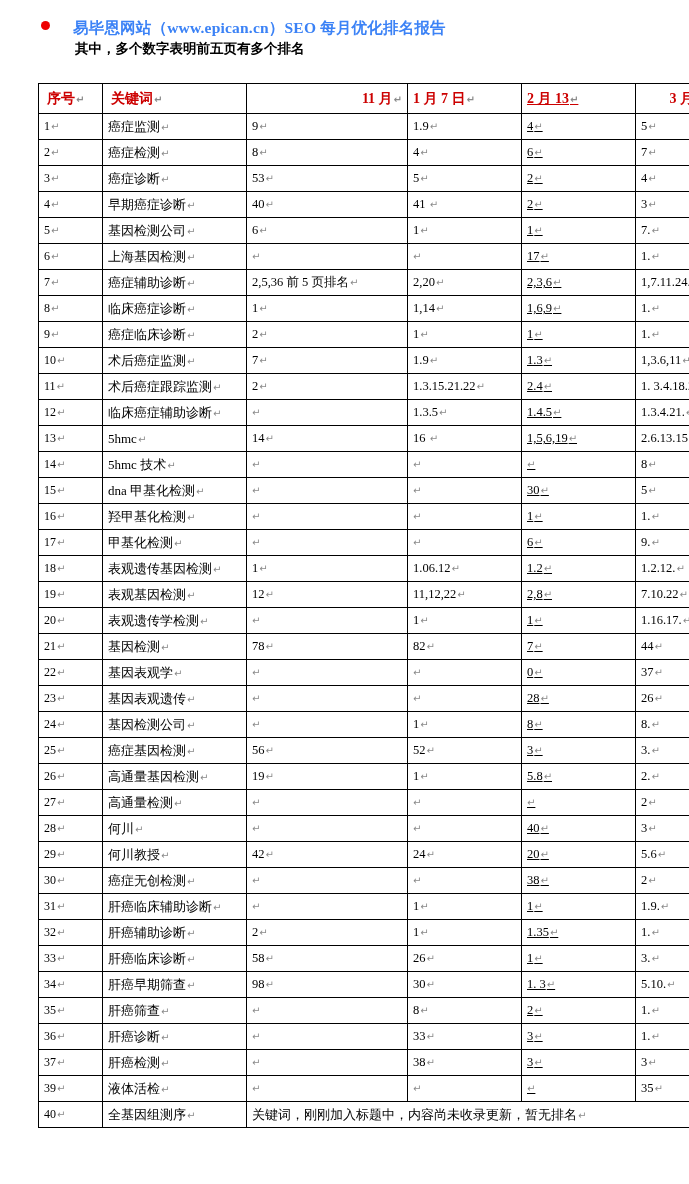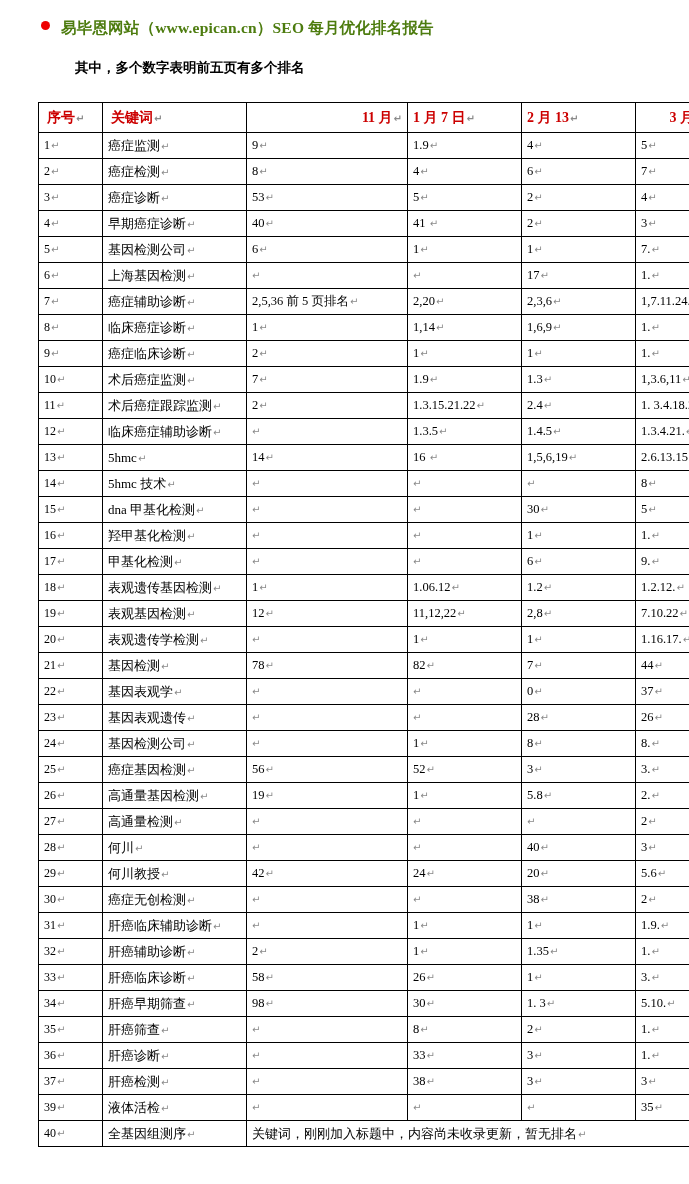--- a/index.html
+++ b/index.html
@@ -33,30 +33,30 @@
   .bullet-dot {
     width: 9px;
     height: 9px;
     border-radius: 50%;
     background: #EE0000;
     flex: 0 0 auto;
     position: relative;
     top: -3px;
   }
   .title-text {
-    margin-left: 11px;
-    color: #4d7c0f;
+    margin-left: 23px;
+    color: #3b82f6;
     font-weight: bold;
     font-size: 15.5px;
     letter-spacing: 0.2px;
     white-space: nowrap;
   }
   .subtitle {
     padding-left: 75px;
-    margin-top: 20px;
+    margin-top: 1px;
     font-weight: bold;
     font-size: 13.5px;
     color: #000000;
     white-space: nowrap;
   }
 
   
   .table-wrap {
     margin-top: 25px;
     padding-left: 38px;
@@ -97,20 +97,21 @@
   td.col-m1 {
     width: 150px;
   }
   thead th.col-m2,
   td.col-m2 {
     width: 103px;
   }
   thead th.col-m3,
   td.col-m3 {
     width: 103px;
+    text-decoration: underline;
   }
   thead th.col-m4,
   td.col-m4 {
     width: 109px;
   }
   thead th.col-idx,
   thead th.col-kw {
     text-align: left;
     padding-left: 8px;
   }

